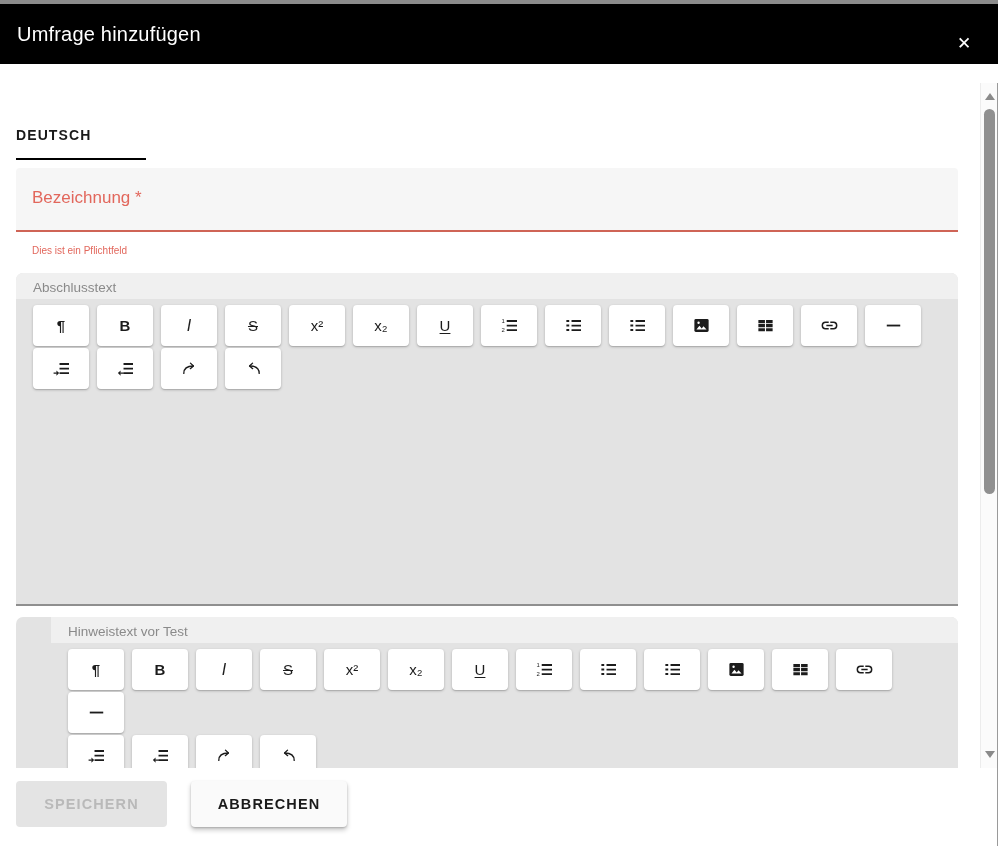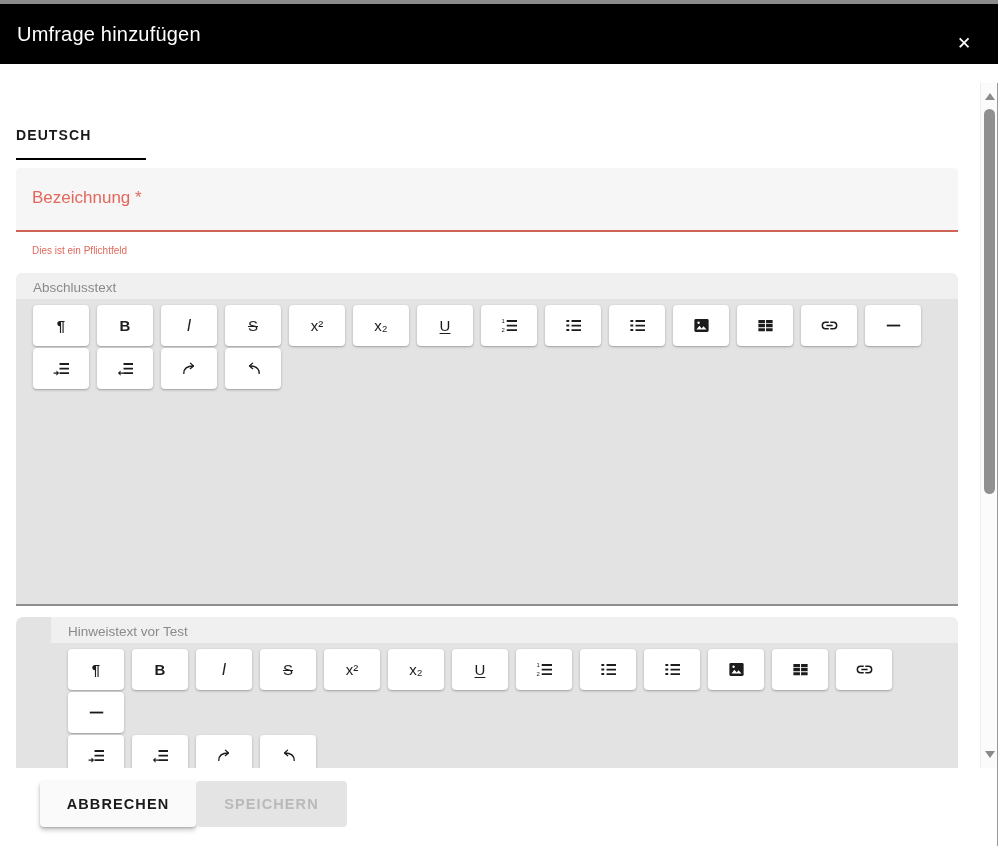--- a/index.html
+++ b/index.html
@@ -273,17 +273,17 @@
 
   <div class="scrollbar">
     <div class="scroll-up"></div>
     <div class="scroll-thumb"></div>
     <div class="scroll-down"></div>
   </div>
 
 </div>
 
 <div class="footer">
+  <button class="action-btn btn-save" disabled="">SPEICHERN</button>
   <button class="action-btn btn-cancel">ABBRECHEN</button>
-  <button class="action-btn btn-save" disabled="">SPEICHERN</button>
 </div>
 
 <div class="window-edge"></div>
 
 </body></html>

